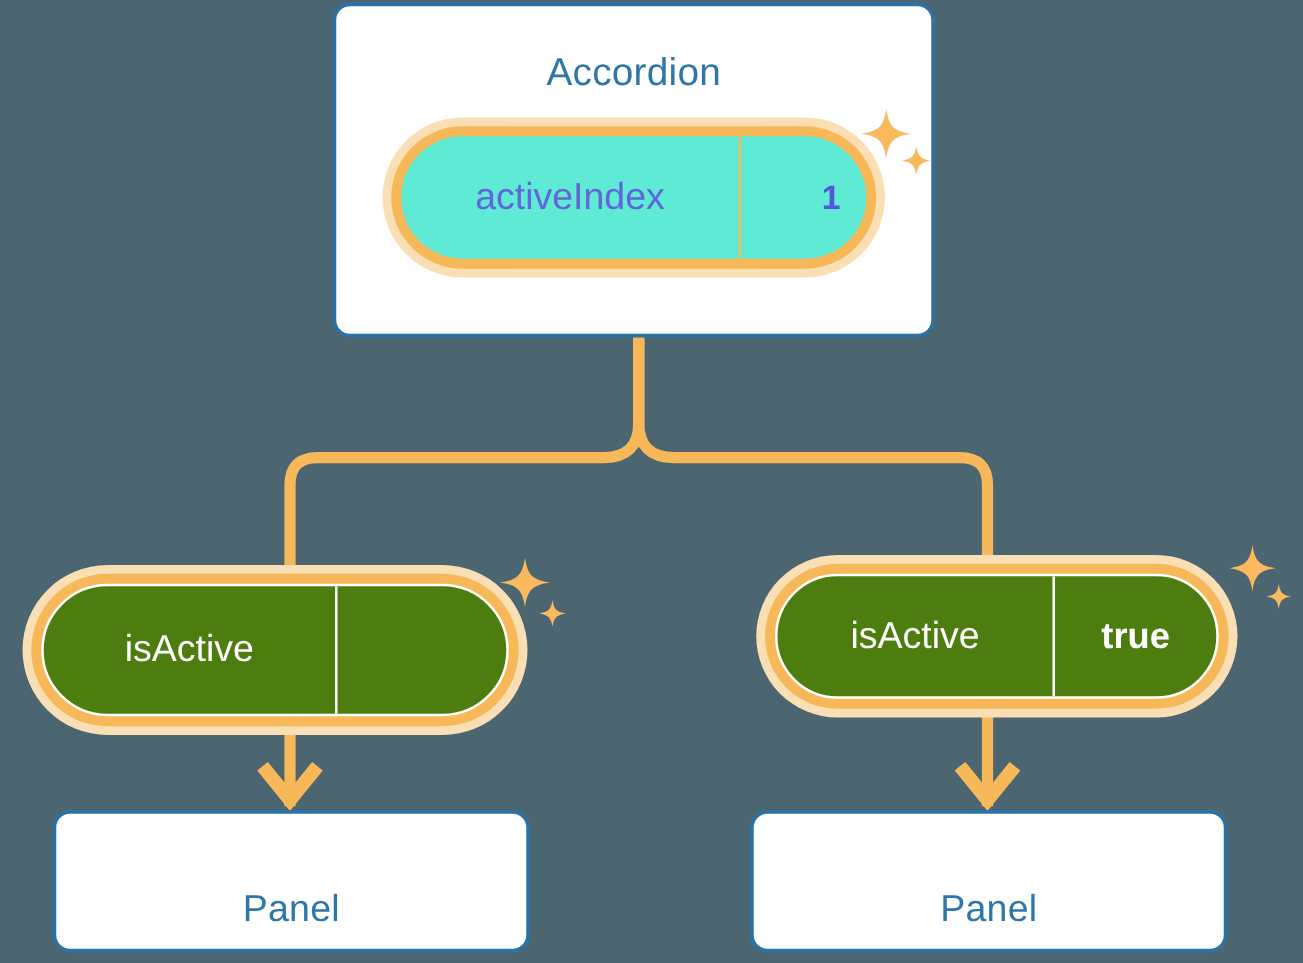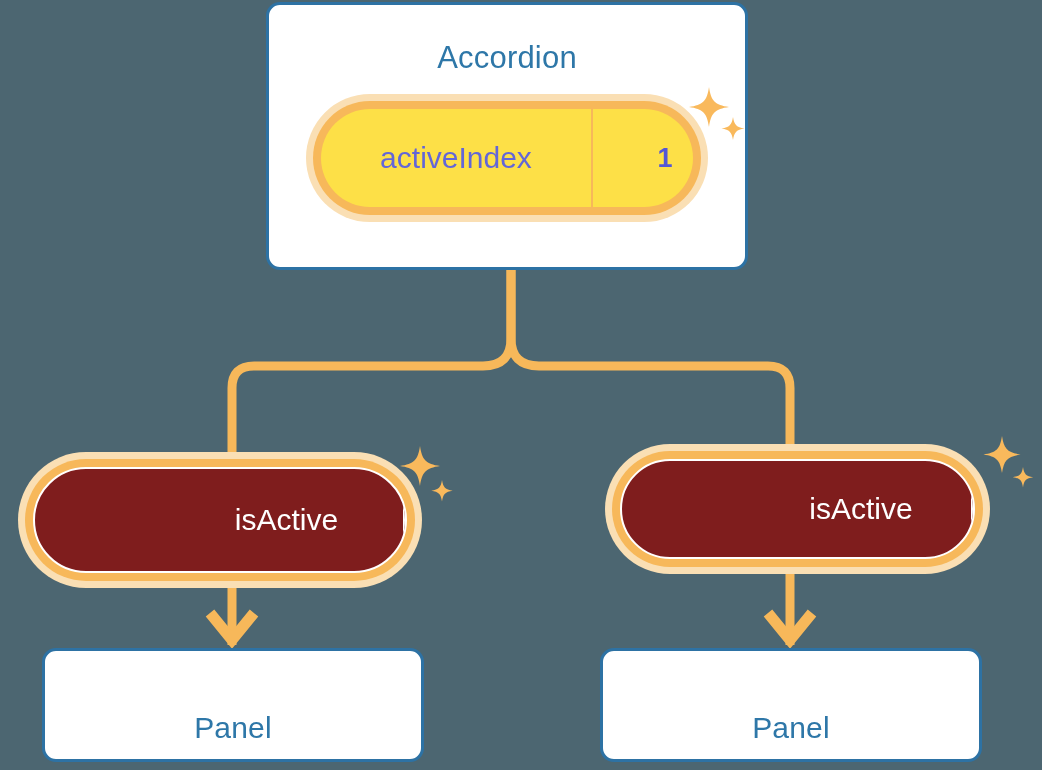--- a/index.html
+++ b/index.html
@@ -118,40 +118,39 @@
     display: flex;
     align-items: center;
     justify-content: center;
     box-sizing: border-box;
   }
   .pill-key { flex: 0 0 auto; }
   .pill-val { flex: 1 1 auto; }
 
   
   .pill-light .pill-body {
-    background: #fde047;
+    background: #5eead4;
     gap: 44px;
   }
   .pill-light .pill-key {
     color: #6366d8;
     font-size: 30px;
     font-weight: 400;
     border-right: 2px solid #f7b85a;
   }
   .pill-light .pill-val {
     color: #5457d6;
     font-size: 27px;
     font-weight: 700;
   }
 
   
   .pill-solid .pill-body {
-    background: #7f1d1d;
+    background: #4d7c0f;
     border: 2px solid #ffffff;
-    justify-content: flex-end;
   }
   .pill-solid .pill-key {
     color: #ffffff;
     font-size: 30px;
     font-weight: 400;
     border-right: 2px solid #ffffff;
   }
   .pill-solid .pill-val {
     color: #ffffff;
     font-size: 29px;
@@ -258,20 +257,21 @@
 
   <div id="panel-card-left" class="comp-card panel-card">
     <div class="comp-title">Panel</div>
   </div>
 
   <div id="pill-isactive-right" class="pill-wrap pill-solid">
     <div class="pill-halo"></div>
     <div class="pill-ring"></div>
     <div class="pill-body">
       <div class="pill-key">isActive</div>
+      <div class="pill-val">true</div>
     </div>
   </div>
 
   <div id="sparkle-right-pill" class="sparkle-group">
     <svg width="58" height="62" viewBox="0 0 58 62">
       <path d="M20 2 C22 15 25.5 18.5 38.5 20.5 C25.5 22.5 22 26 20 39 C18 26 14.5 22.5 1.5 20.5 C14.5 18.5 18 15 20 2 Z" fill="#f9b95c"></path>
       <path d="M41 33 C42.1 40.2 44 42.1 51.2 43.2 C44 44.3 42.1 46.2 41 53.4 C39.9 46.2 38 44.3 30.8 43.2 C38 42.1 39.9 40.2 41 33 Z" fill="#f9b95c"></path>
     </svg>
   </div>
 

